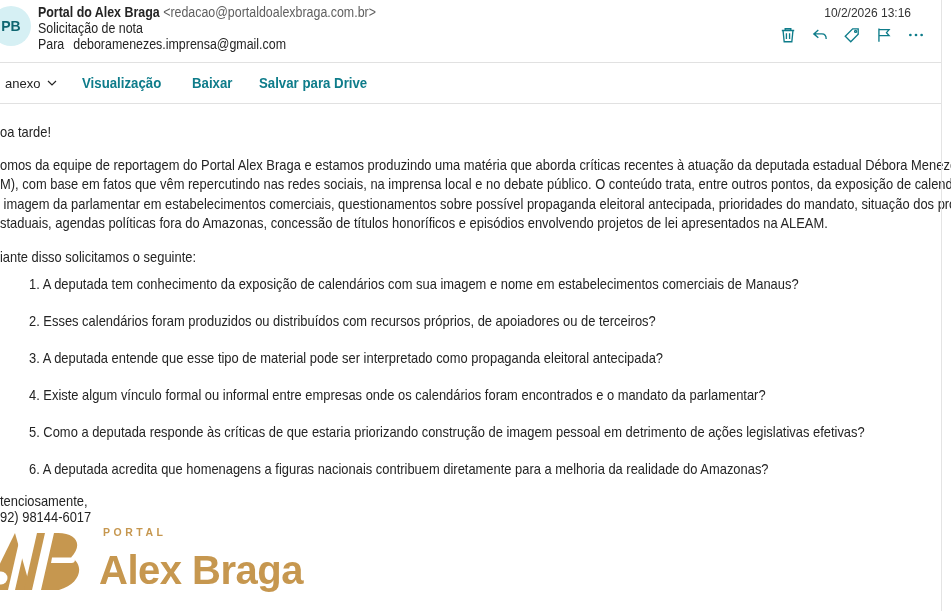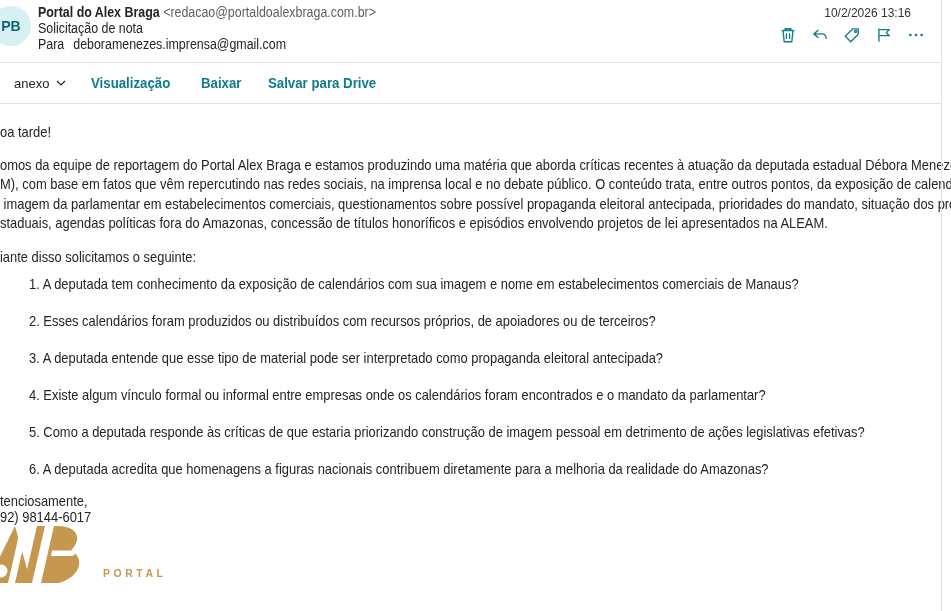--- a/index.html
+++ b/index.html
@@ -18,40 +18,40 @@
   .meta .row { font-size:13.8px; line-height:16px; white-space:pre; }
   .sender { font-weight:bold; }
   .addr { color:#5f5f5f; }
   .tolabel { margin-right:10px; }
   .date { position:absolute; right:30px; top:6px; font-size:12px; color:#333; }
   .icons { position:absolute; right:16px; top:26px; display:flex; gap:14px; }
   .icons .ibtn { width:18px; height:18px; color:#0e7c8a; cursor:pointer; background:none; border:none; padding:0; }
   .icons svg { display:block; }
 
   
-  .toolbar { height:41px; border-bottom:1px solid #e1e1e1; display:flex; align-items:center; padding-left:14px; }
+  .toolbar { height:41px; border-bottom:1px solid #e1e1e1; display:flex; align-items:center; padding-left:5px; }
   .anexo { display:flex; align-items:center; gap:7px; font-size:13px; color:#242424; margin-right:25px; cursor:pointer; }
   .tlink { color:#0e7c8a; font-size:14.4px; font-weight:bold; text-decoration:none; margin-right:23px;
            transform:scaleX(0.92); transform-origin:0 50%; display:inline-block; cursor:pointer; }
 
   
   .bodytext { padding-top:19px; font-size:14.6px; }
   .tline { white-space:pre; transform:scaleX(0.885); transform-origin:0 0; line-height:19.5px; }
   .para { margin-top:13px; }
   .intro { margin-top:14px; }
   .q { margin-left:29px; margin-top:17.5px; }
   .q.first { margin-top:8px; }
   .closing { margin-top:13px; line-height:16px; }
   .phone { line-height:16px; }
 
   
   .logo-row { display:flex; align-items:flex-end; margin-top:1px; margin-left:-8px; }
   .logo-mark svg { display:block; }
   .logo-text { margin-left:15px; padding-bottom:1px; }
-  .portal { font-size:10.5px; letter-spacing:3.5px; font-weight:bold; color:#c6974f; margin:0 0 3px 4px; }
+  .portal { font-size:10.5px; letter-spacing:3.5px; font-weight:bold; color:#c6974f; margin:0 0 13px 4px; }
   .brand { font-size:40px; font-weight:bold; color:#c6974f; line-height:38px; letter-spacing:-0.5px; }
 </style>
 </head>
 <body>
 
 <div class="pane">
   <div class="content">
 
     <div class="header">
       <div class="avatar">PB</div>
@@ -135,19 +135,20 @@
               <polygon points="32,57 45,0 53,0 40,57"></polygon>
               <path d="M49 57 L62 0 L66 0 C85 0 91 12 79 24.5 C93 31.5 89 51 67 57 Z"></path>
             </g>
             <circle fill="#ffffff" cx="9" cy="45" r="6.5"></circle>
             <polygon fill="#ffffff" points="16,57 29,0 36,0 23,57"></polygon>
             <path fill="#ffffff" d="M60 24.5 L80 24.5 C84 24.5 84 30 79.5 30 L59 30 Z"></path>
           </svg>
         </span>
         <span class="logo-text">
           <div class="portal">PORTAL</div>
+          <div class="brand">Alex Braga</div>
         </span>
       </div>
     </div>
 
   </div>
   <div class="vline"></div>
 </div>
 
 </body></html>

